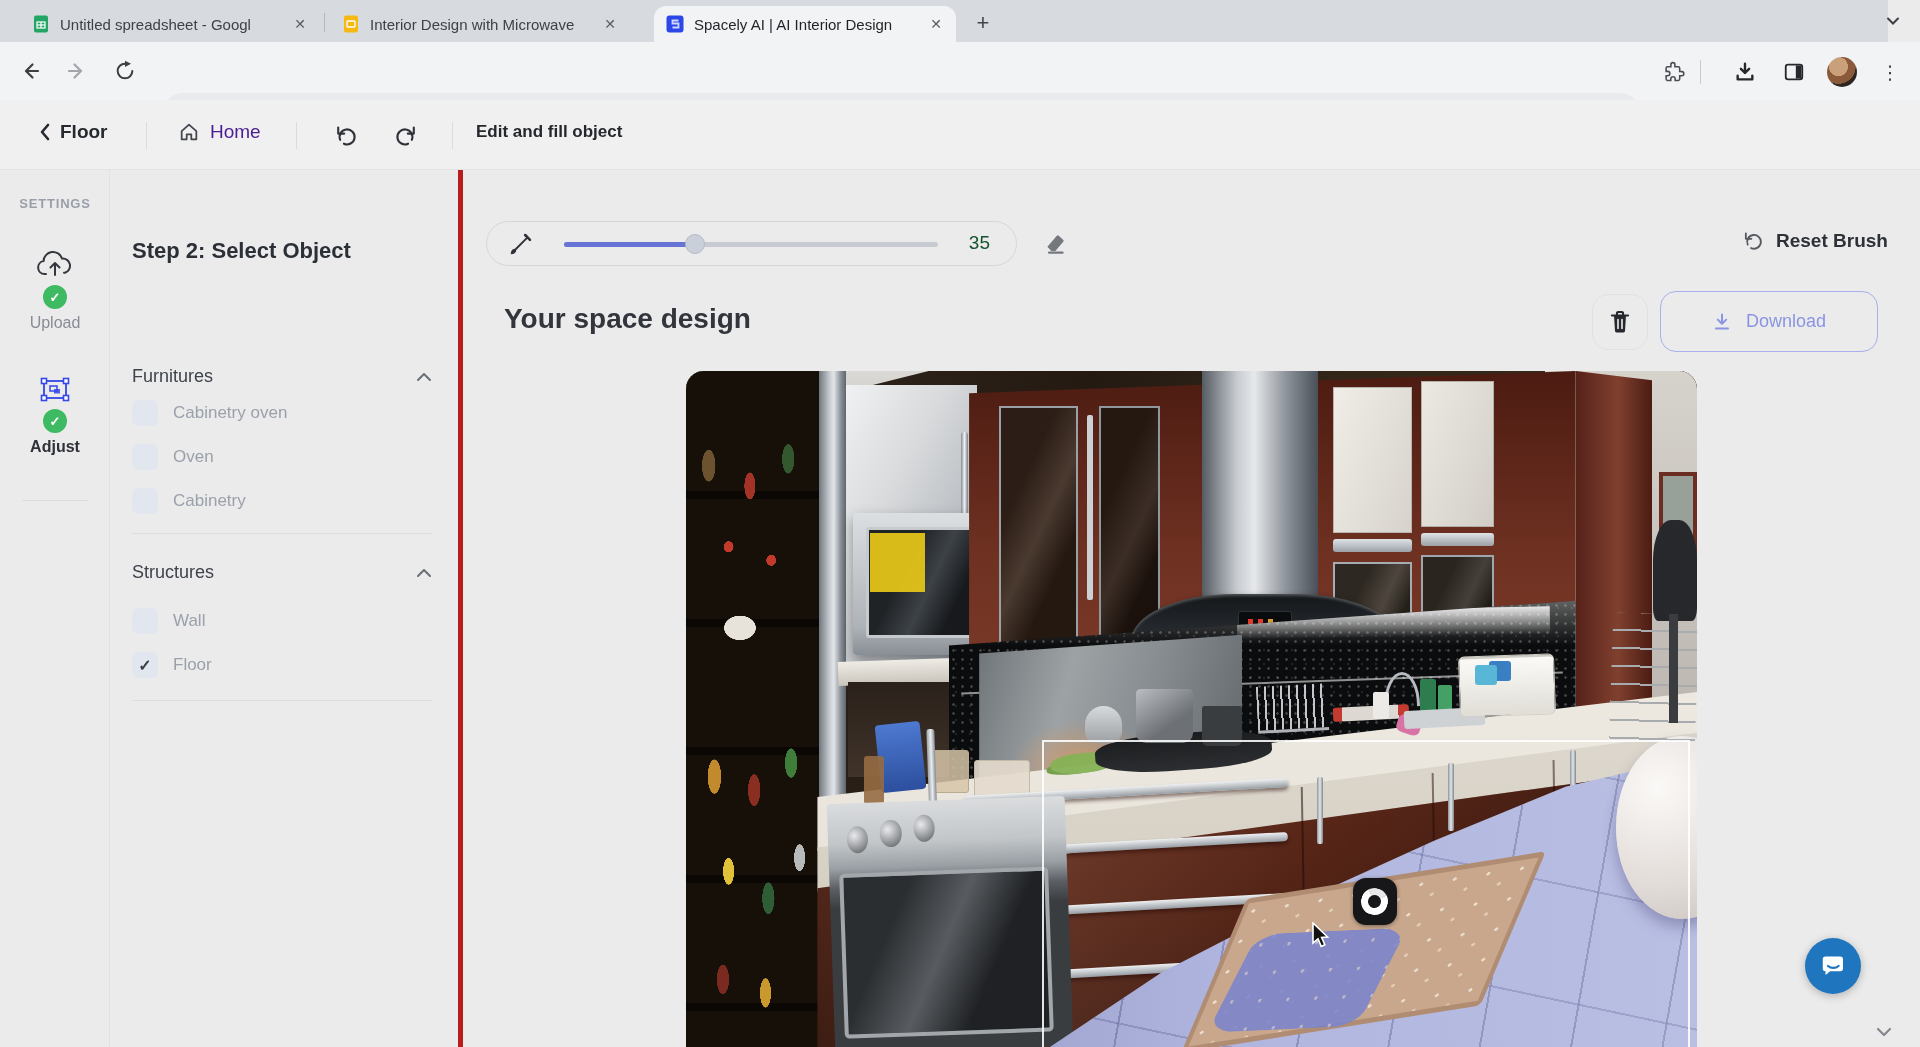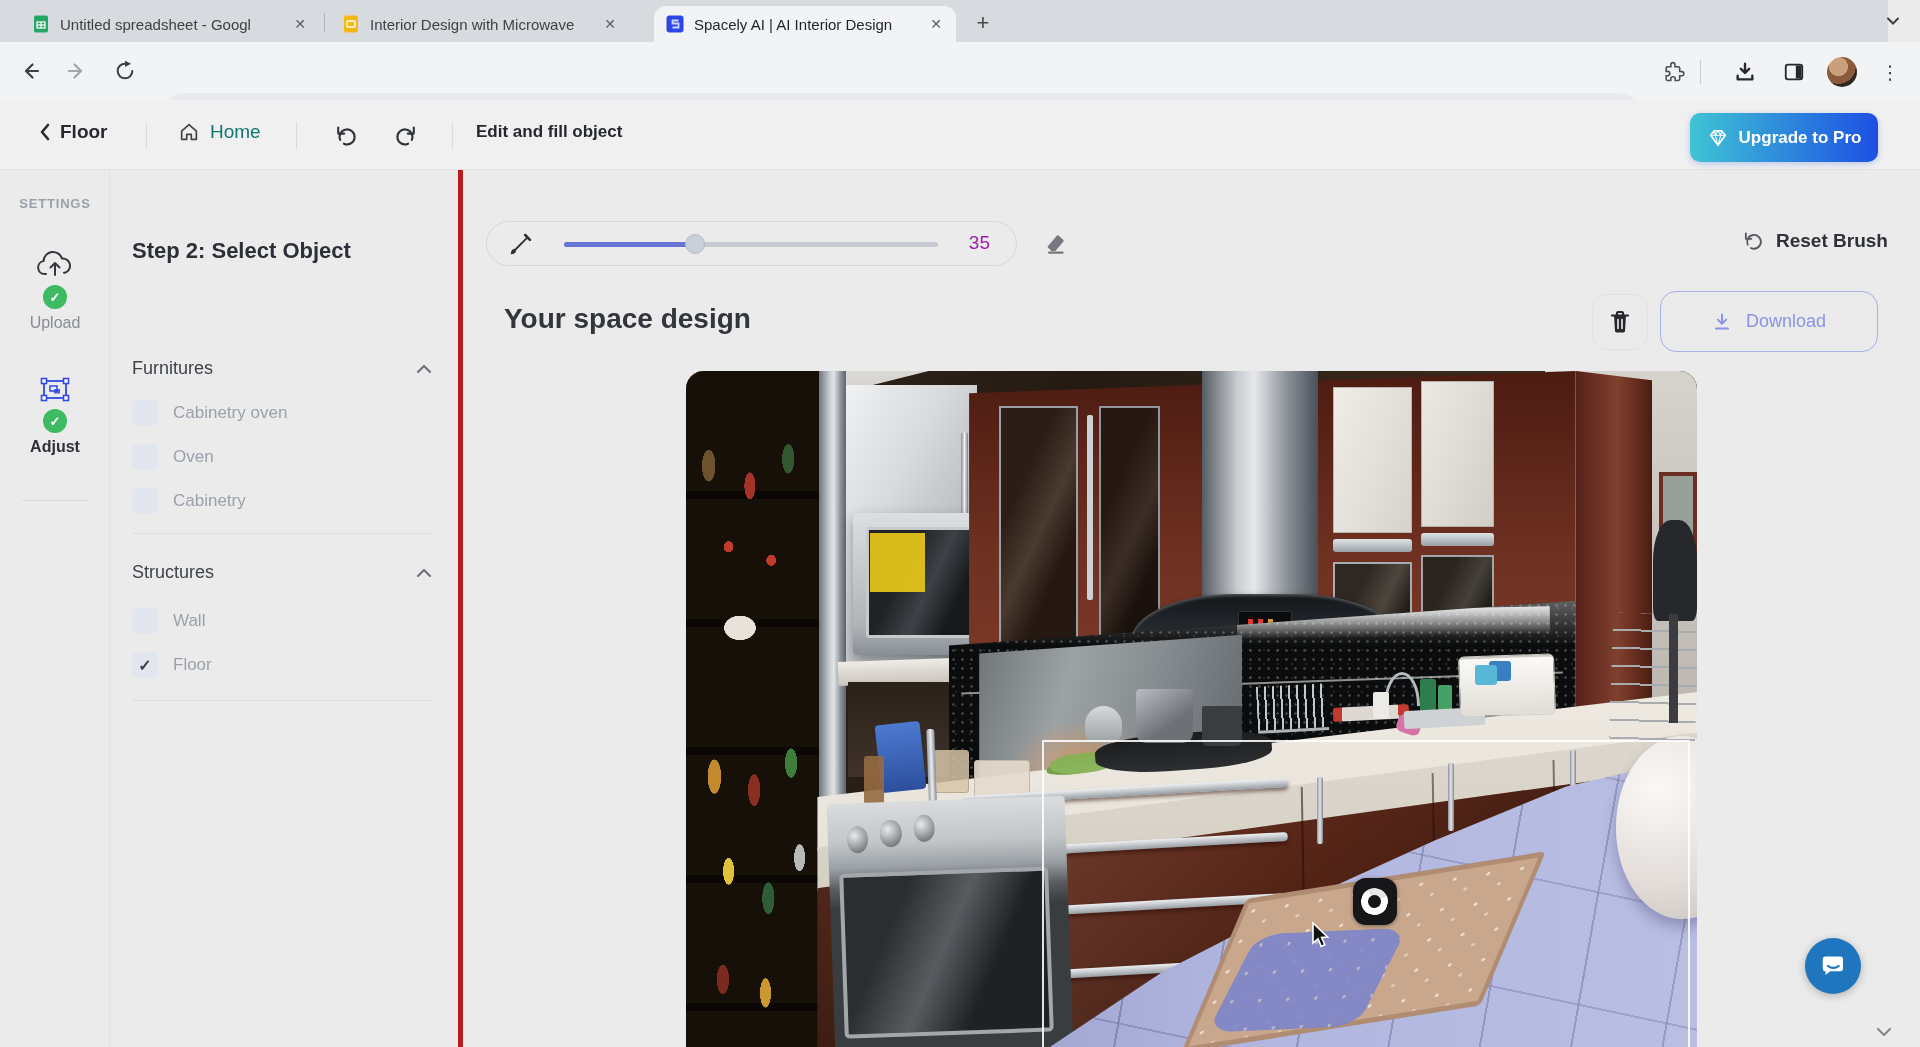--- a/index.html
+++ b/index.html
@@ -34,21 +34,21 @@
           background:radial-gradient(circle at 38% 32%,#caa07a 0 34%,#8a5a3a 35% 62%,#2e2620 63% 100%);}
   .kebab{font-size:19px;color:#3c4043;letter-spacing:0;}
 
   
   .appbar{position:absolute;left:0;top:100px;width:1920px;height:70px;background:#f0f0f1;
           border-bottom:1px solid #e3e3e6;box-sizing:border-box;}
   .appbar .sep{position:absolute;top:22px;width:1px;height:27px;background:#dbdbdf;}
   .back{position:absolute;left:38px;top:21px;display:flex;align-items:center;gap:8px;
         font-size:19px;font-weight:700;color:#26292e;}
   .home{position:absolute;left:178px;top:21px;display:flex;align-items:center;gap:10px;
-        font-size:19px;color:#0f766e;}
+        font-size:19px;color:#4c1d95;}
   .histbtn{position:absolute;top:20px;width:32px;height:32px;display:flex;align-items:center;justify-content:center;}
   .tool-title{position:absolute;left:476px;top:22px;font-size:17px;font-weight:700;color:#24272c;}
   .upgrade{position:absolute;left:1690px;top:113px;width:188px;height:49px;border-radius:10px;
            background:linear-gradient(90deg,#3fc4d4,#1d4fe3);display:flex;align-items:center;
            justify-content:center;gap:10px;color:#fff;font-size:17px;font-weight:600;
            box-shadow:0 2px 6px rgba(30,80,220,.25);}
 
   
   .rail{position:absolute;left:0;top:170px;width:110px;height:877px;background:#ebebec;
         border-right:1px solid #e2e2e4;box-sizing:border-box;}
@@ -76,21 +76,21 @@
   .cbrow .lbl{font-size:17px;color:#9aa1ab;}
   .pdivider{position:absolute;left:22px;width:300px;height:1px;background:#dedee1;}
 
   
   .brushpill{position:absolute;left:486px;top:221px;width:531px;height:45px;border-radius:23px;
              border:1px solid #d7d7da;box-sizing:border-box;}
   .slider{position:absolute;left:77px;top:20px;width:374px;height:5px;border-radius:3px;background:#c7cad0;}
   .slider .fill{position:absolute;left:0;top:0;height:5px;border-radius:3px;background:#6674d6;}
   .slider .thumb{position:absolute;top:-8px;width:20px;height:20px;border-radius:50%;background:#c9d0da;
                  border:1px solid #b4bcc7;box-sizing:border-box;transform:translateX(-10px);}
-  .brushval{position:absolute;right:26px;top:10px;font-size:19px;color:#a21caf;}
+  .brushval{position:absolute;right:26px;top:10px;font-size:19px;color:#14532d;}
   .eraserbtn{position:absolute;left:1038px;top:227px;width:34px;height:34px;display:flex;
              align-items:center;justify-content:center;}
   .resetbrush{position:absolute;left:1742px;top:230px;display:flex;align-items:center;gap:12px;
               font-size:19px;font-weight:600;color:#2e3238;}
 
   
   .design-heading{position:absolute;left:504px;top:303px;font-size:28px;font-weight:800;color:#32363c;}
   .trashbtn{position:absolute;left:1592px;top:294px;width:56px;height:56px;border-radius:16px;
             border:1px solid #e1e1e5;box-sizing:border-box;display:flex;align-items:center;justify-content:center;}
   .downloadbtn{position:absolute;left:1660px;top:291px;width:218px;height:61px;border-radius:16px;
@@ -230,27 +230,20 @@
         </svg>
     </div>
     <div class="histbtn" style="left:390px;">
       <svg width="24" height="24" viewBox="0 0 24 24" style="transform:scaleX(-1);">
           <path d="M5.5 9.5a7.5 7.5 0 1 1-1 5.2" fill="none" stroke="#2f3339" stroke-width="2.1" stroke-linecap="round" transform="rotate(-55 12 12)"></path>
           <polyline points="4.2,3.6 4.2,9.6 10.2,9.6" fill="none" stroke="#2f3339" stroke-width="2.1" stroke-linecap="round" stroke-linejoin="round"></polyline>
         </svg>
     </div>
     <div class="sep" style="left:452px;"></div>
     <div class="tool-title">Edit and fill object</div>
-  </div>
-  <div class="upgrade">
-    <svg width="22" height="20" viewBox="0 0 24 22">
-        <path d="M4 8 L8 3 H16 L20 8 L12 19 Z" fill="none" stroke="#fff" stroke-width="1.8" stroke-linejoin="round"></path>
-        <path d="M4 8 H20 M9 8 L12 19 L15 8 M8 3 L9 8 L12 3 L15 8 L16 3" fill="none" stroke="#fff" stroke-width="1.2" stroke-linejoin="round"></path>
-      </svg>
-    <span>Upgrade to Pro</span>
   </div>
 
   <div class="rail">
     <div class="rail-heading">SETTINGS</div>
     <div class="step" style="top:80px;">
       <svg width="38" height="30" viewBox="0 0 38 30">
           <path d="M10 24 h-1.5 a6.5 6.5 0 0 1-1-12.9 A9.5 9.5 0 0 1 26 8.5 a7.3 7.3 0 0 1 3 14.2 H28" fill="none" stroke="#34383e" stroke-width="2" stroke-linecap="round"></path>
           <path d="M19 25 V13 M14.5 17.5 L19 13 l4.5 4.5" fill="none" stroke="#34383e" stroke-width="2" stroke-linecap="round" stroke-linejoin="round"></path>
         </svg>
       <div class="badge">✓</div>
@@ -268,21 +261,21 @@
         </svg>
       <div class="badge">✓</div>
       <span class="lbl">Adjust</span>
     </div>
     <div class="rail-divider"></div>
   </div>
 
   <div class="panel">
     <div class="panel-title">Step 2: Select Object</div>
 
-    <div class="sect-head" style="top:188px;">
+    <div class="sect-head" style="top:196px;">
       <span>Furnitures</span>
       <svg class="chev" width="16" height="10" viewBox="0 0 16 10">
           <polyline points="2,8 8,2 14,8" fill="none" stroke="#6a6f77" stroke-width="2" stroke-linecap="round" stroke-linejoin="round"></polyline>
         </svg>
     </div>
     <div class="cbrow" style="top:228px;">
       <span class="cbox">✓</span>
       <span class="lbl">Cabinetry oven</span>
     </div>
     <div class="cbrow" style="top:272px;">

